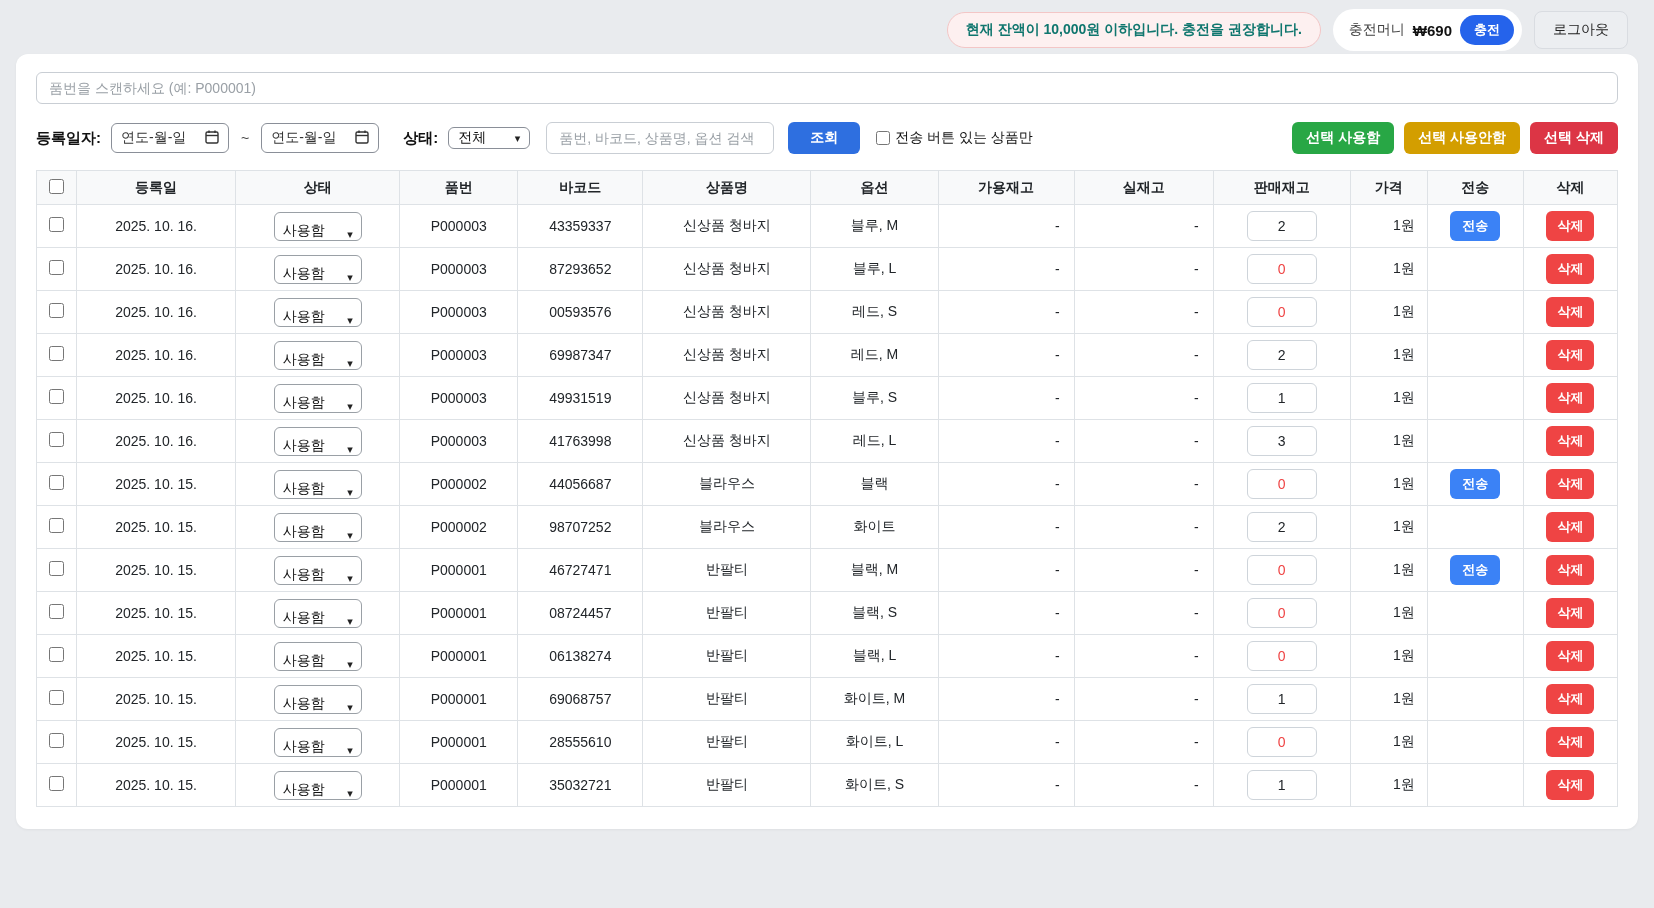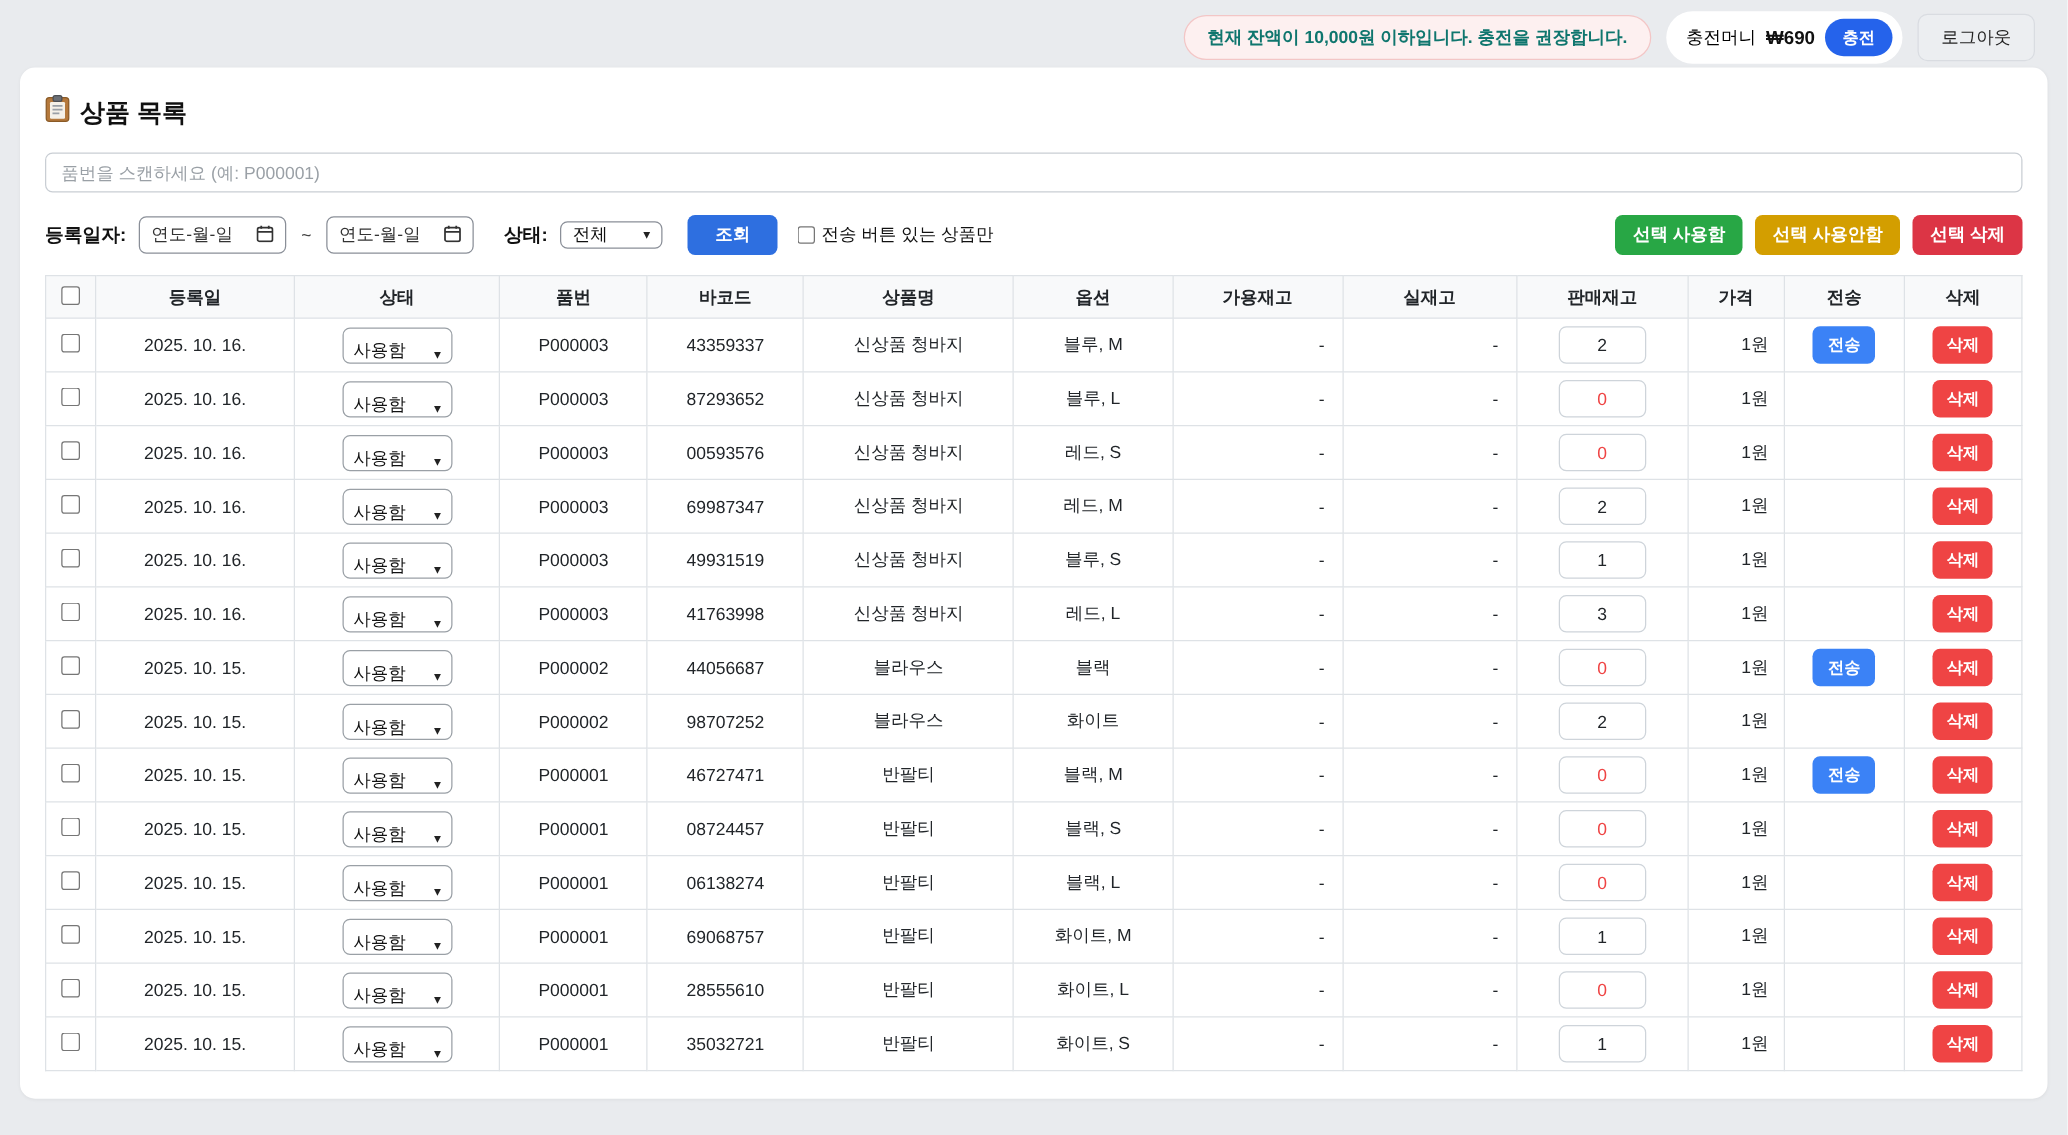--- a/index.html
+++ b/index.html
@@ -16,21 +16,21 @@
     gap:12px; height:40px; padding-right:10px; margin-bottom:4px;
   }
   .warning-pill {
     background:#fdf0f0; border:1px solid #f3c6c6; color:#0f766e;
     border-radius:999px; padding:8px 18px; font-size:14px; font-weight:700;
   }
   .wallet-pill {
     background:#ffffff; border-radius:999px; padding:6px 8px 6px 16px;
     display:flex; align-items:center; gap:8px; font-size:14px;
   }
-  .wallet-label { color:#000000; }
+  .wallet-label { color:#404040; }
   .wallet-amount { font-weight:700; color:#111; font-size:15px; }
   .charge-btn {
     background:#2563eb; color:#fff; border:none; border-radius:999px;
     padding:6px 14px; font-size:13px; font-weight:700; cursor:pointer;
   }
   .logout-btn {
     background:#eceef1; border:1px solid #d9dce1; color:#222;
     border-radius:8px; padding:9px 18px; font-size:14px; cursor:pointer;
   }
   
@@ -130,33 +130,20 @@
   <div class="wallet-pill">
     <span class="wallet-label">충전머니</span>
     <span class="wallet-amount">₩690</span>
     <button class="charge-btn">충전</button>
   </div>
   <button class="logout-btn">로그아웃</button>
 </div>
 
 <div class="card">
 
-  <div class="page-title">
-    <span>
-      <svg width="20" height="22" viewBox="0 0 20 22">
-        <rect x="1" y="2" width="18" height="19" rx="2.5" fill="#b5793c" stroke="#8a5a26"></rect>
-        <rect x="4" y="5.5" width="12" height="13.5" rx="1" fill="#f5f1e8"></rect>
-        <rect x="6.5" y="0.5" width="7" height="4.5" rx="1.5" fill="#6b6f76" stroke="#4c4f54"></rect>
-        <rect x="6" y="8" width="8" height="1.4" fill="#9aa0a6"></rect>
-        <rect x="6" y="11" width="8" height="1.4" fill="#9aa0a6"></rect>
-        <rect x="6" y="14" width="5.5" height="1.4" fill="#9aa0a6"></rect>
-      </svg>
-    </span>
-    <span>상품 목록</span>
-  </div>
 
   <input class="barcode-input" type="text" placeholder="품번을 스캔하세요 (예: P000001)" style="">
 
   
   <div class="filter-row">
     <span class="filter-label">등록일자:</span>
 
     <div class="date-input">
       <span>연도-월-일</span>
       <span>
@@ -182,20 +169,21 @@
         </svg>
       </span>
     </div>
 
     <span class="filter-label" style="margin-left:14px">상태:</span>
     <div class="select-box status-filter">
       <span>전체</span>
       <span class="chev">▾</span>
     </div>
 
+    <input class="search-input" type="text" placeholder="품번, 바코드, 상품명, 옵션 검색" style="">
     <button class="search-btn">조회</button>
 
     <label class="send-only">
       <input type="checkbox" style="">
       <span>전송 버튼 있는 상품만</span>
     </label>
 
     <div class="filter-spacer"></div>
 
     <button class="bulk-btn bulk-enable">선택 사용함</button>

